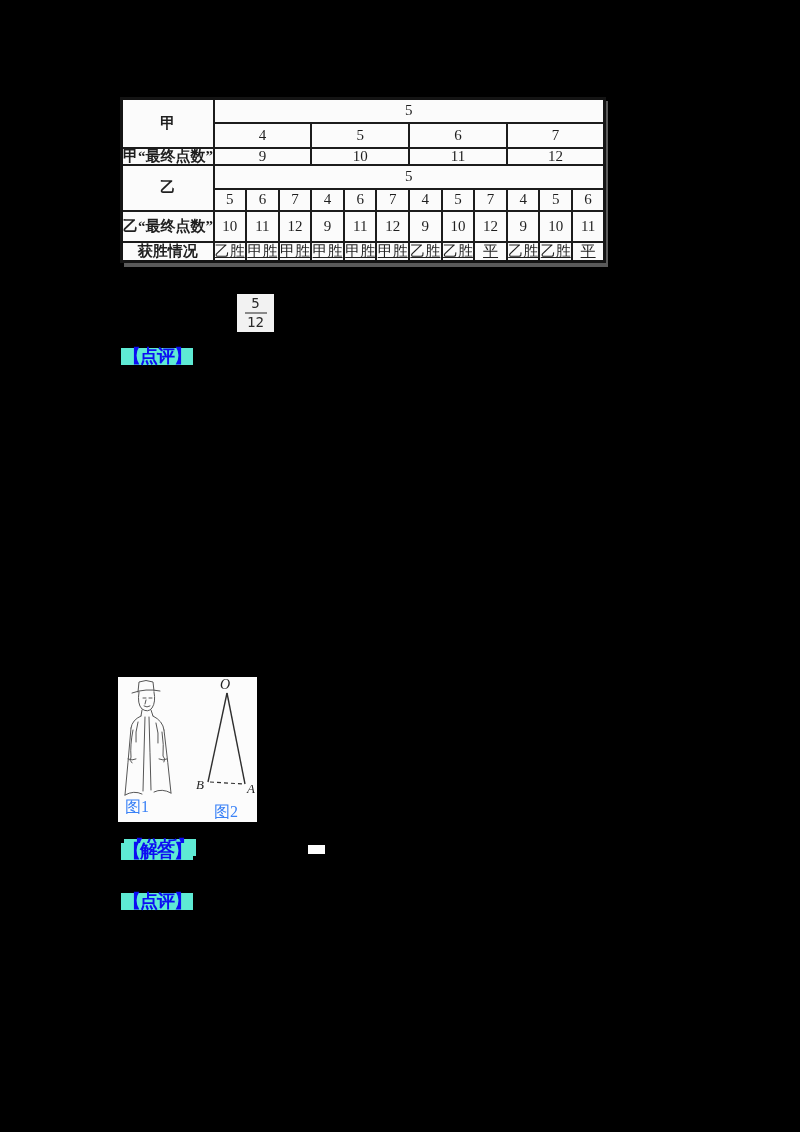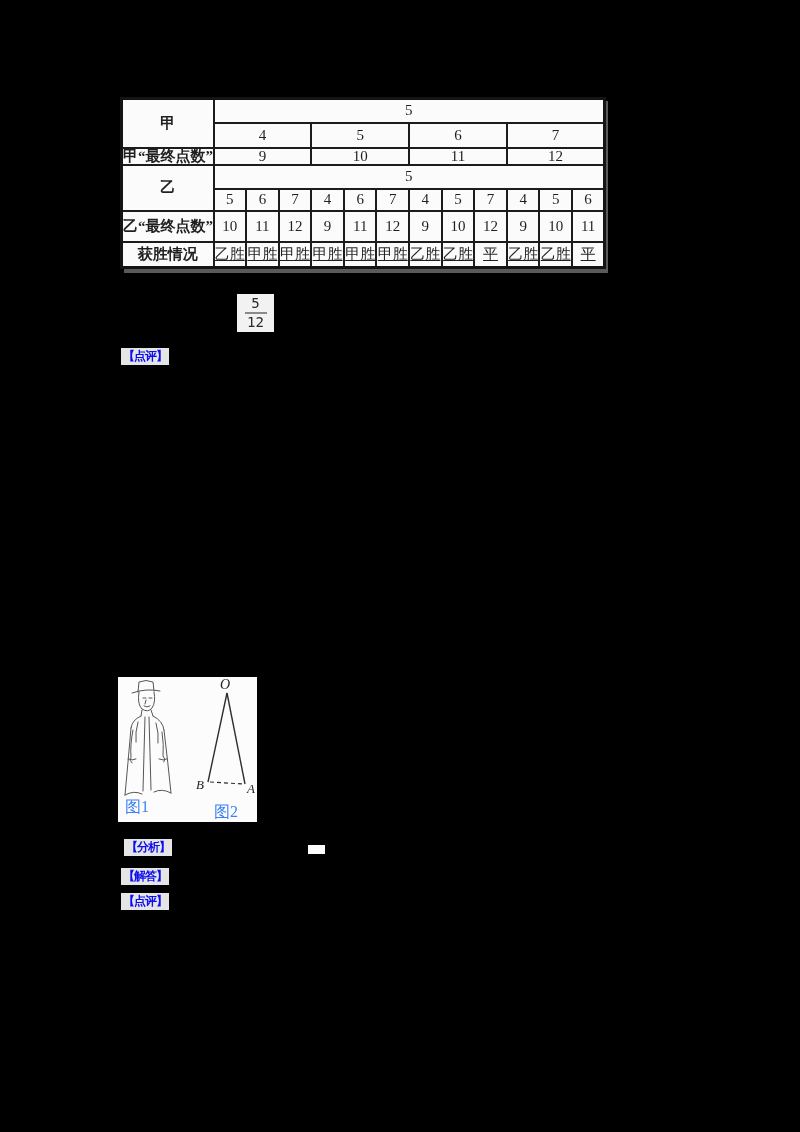--- a/index.html
+++ b/index.html
@@ -12,33 +12,33 @@
   table.grid{border-collapse:collapse;table-layout:fixed;width:484px;
              background:#fbfbfb;color:#1f1f1f;}
   table.grid td{border:2px solid #1c1c1c;text-align:center;vertical-align:middle;
                 padding:0;font-size:15px;line-height:1;overflow:hidden;white-space:nowrap;}
   table.grid{border:3px solid #141414;}
   td.lab{font-size:13px;font-weight:600;letter-spacing:0;}
   td.big{font-size:16px;font-weight:600;}
   td.sec{border-top:3px solid #141414;}
   td.win{font-size:12.5px;text-decoration:underline;}
   tr.r1{height:24px;} tr.r2{height:25px;} tr.r3{height:14px;}
-  tr.r4{height:24px;} tr.r5{height:22px;} tr.r6{height:31px;} tr.r7{height:26px;}
+  tr.r4{height:24px;} tr.r5{height:22px;} tr.r6{height:31px;} tr.r7{height:20px;}
 
   
   .fraction-box{position:absolute;left:237px;top:294px;width:37px;height:38px;
                 background:#f2f2f2;display:flex;flex-direction:column;align-items:center;
                 justify-content:center;color:#2a2a2a;}
   .fraction-box .num,.fraction-box .den{font-size:14px;line-height:15px;font-family:"DejaVu Sans Mono","Liberation Mono",monospace;}
   .fraction-box .bar{width:22px;height:2px;background:#8a8a8a;margin:1px 0;}
 
   
-  .blue-label{position:absolute;display:inline-block;background:#e5e5e5;
+  .blue-label{position:absolute;display:inline-block;background:#5eead4;
               color:#0d0df2;font-family:"Liberation Sans","DejaVu Sans",sans-serif;
-              font-weight:bold;font-size:12px;line-height:15px;letter-spacing:-1px;
+              font-weight:bold;font-size:18px;line-height:15px;letter-spacing:-1px;
               padding:1px 2px;cursor:pointer;}
 
   
   .figure-box{position:absolute;left:118px;top:677px;width:139px;height:145px;
               background:#fcfcfc;}
   .figure-box svg{position:absolute;left:0;top:0;}
   .fig-caption{position:absolute;color:#3b82f6;font-size:16px;line-height:16px;
                font-family:"Liberation Serif","DejaVu Serif",serif;}
   .cap1{left:7px;top:122px;}
   .cap2{left:96px;top:127px;}
@@ -169,17 +169,17 @@
       </g>
     </svg>
     <span class="fig-caption cap1">图1</span>
     <span class="fig-caption cap2">图2</span>
   </div>
 
   <span class="blue-label" style="left:124px;top:839px;">【分析】</span>
 
   <span class="inline-blank"></span>
 
-  <span class="blue-label" style="left:121px;top:868px;">【解答】</span>
+  <span class="blue-label" style="left:121px;top:843px;">【解答】</span>
 
   <span class="blue-label" style="left:121px;top:893px;">【点评】</span>
 
 </div>
 
 </body></html>

